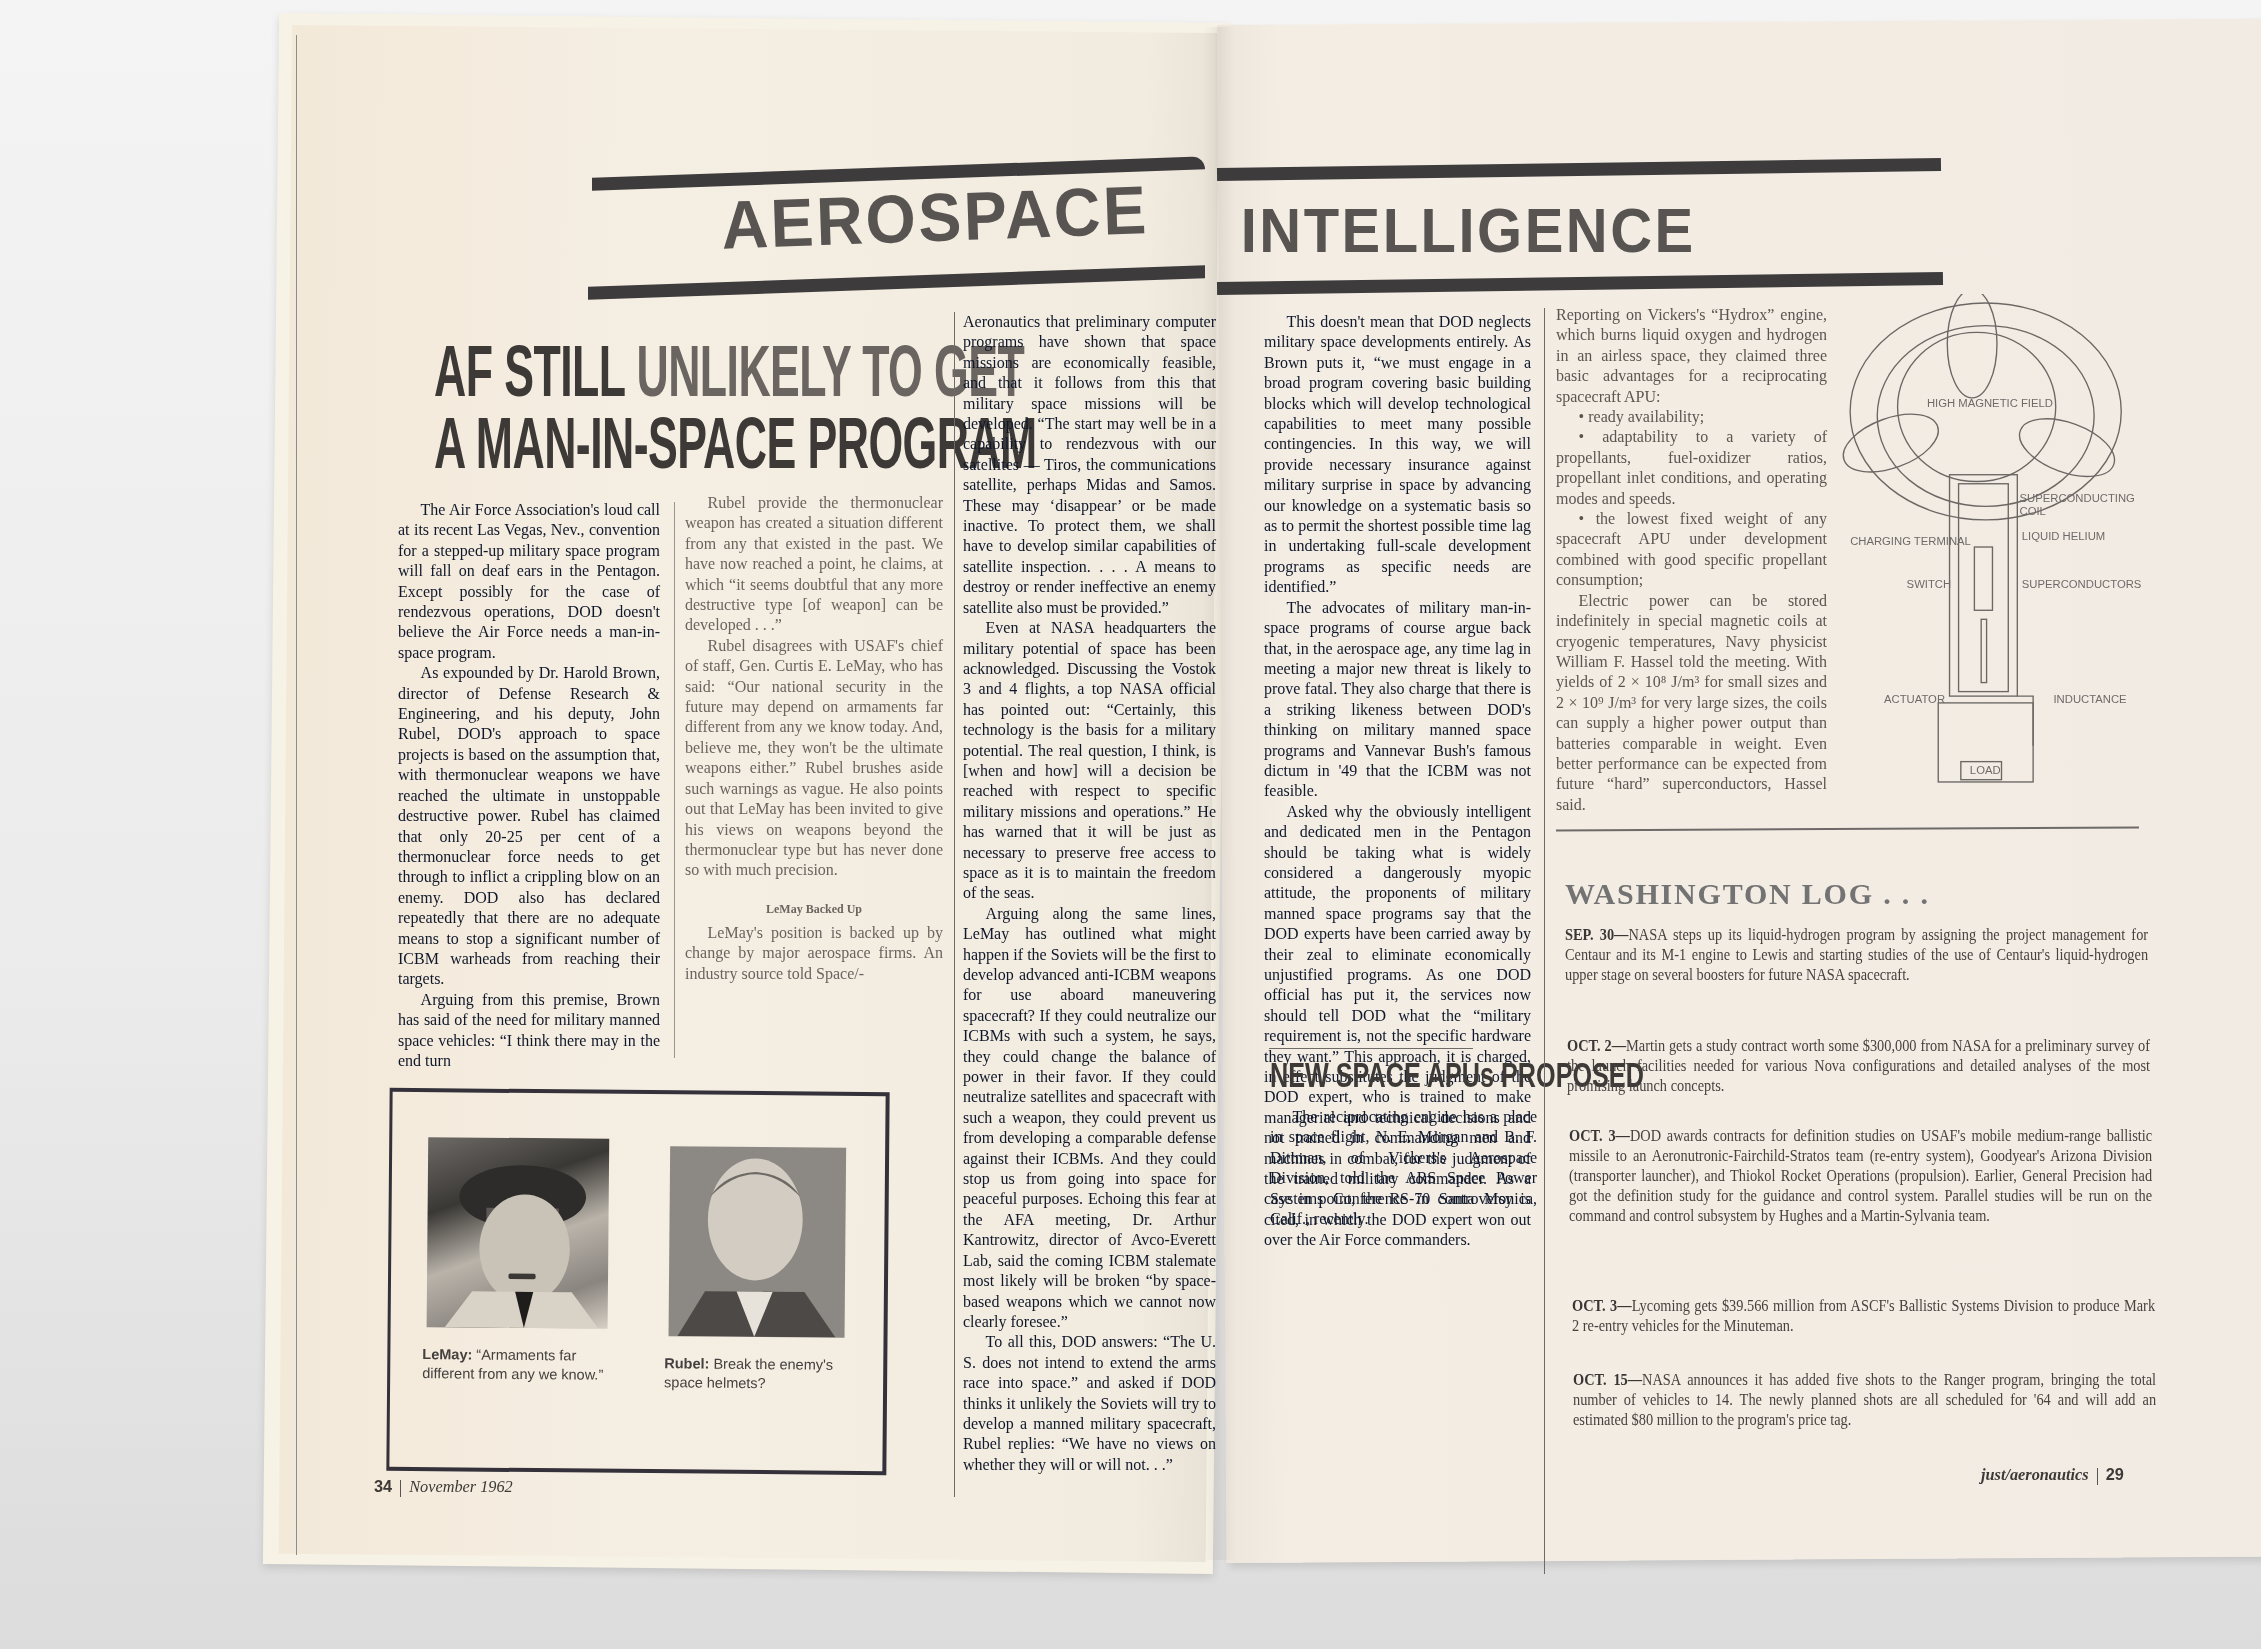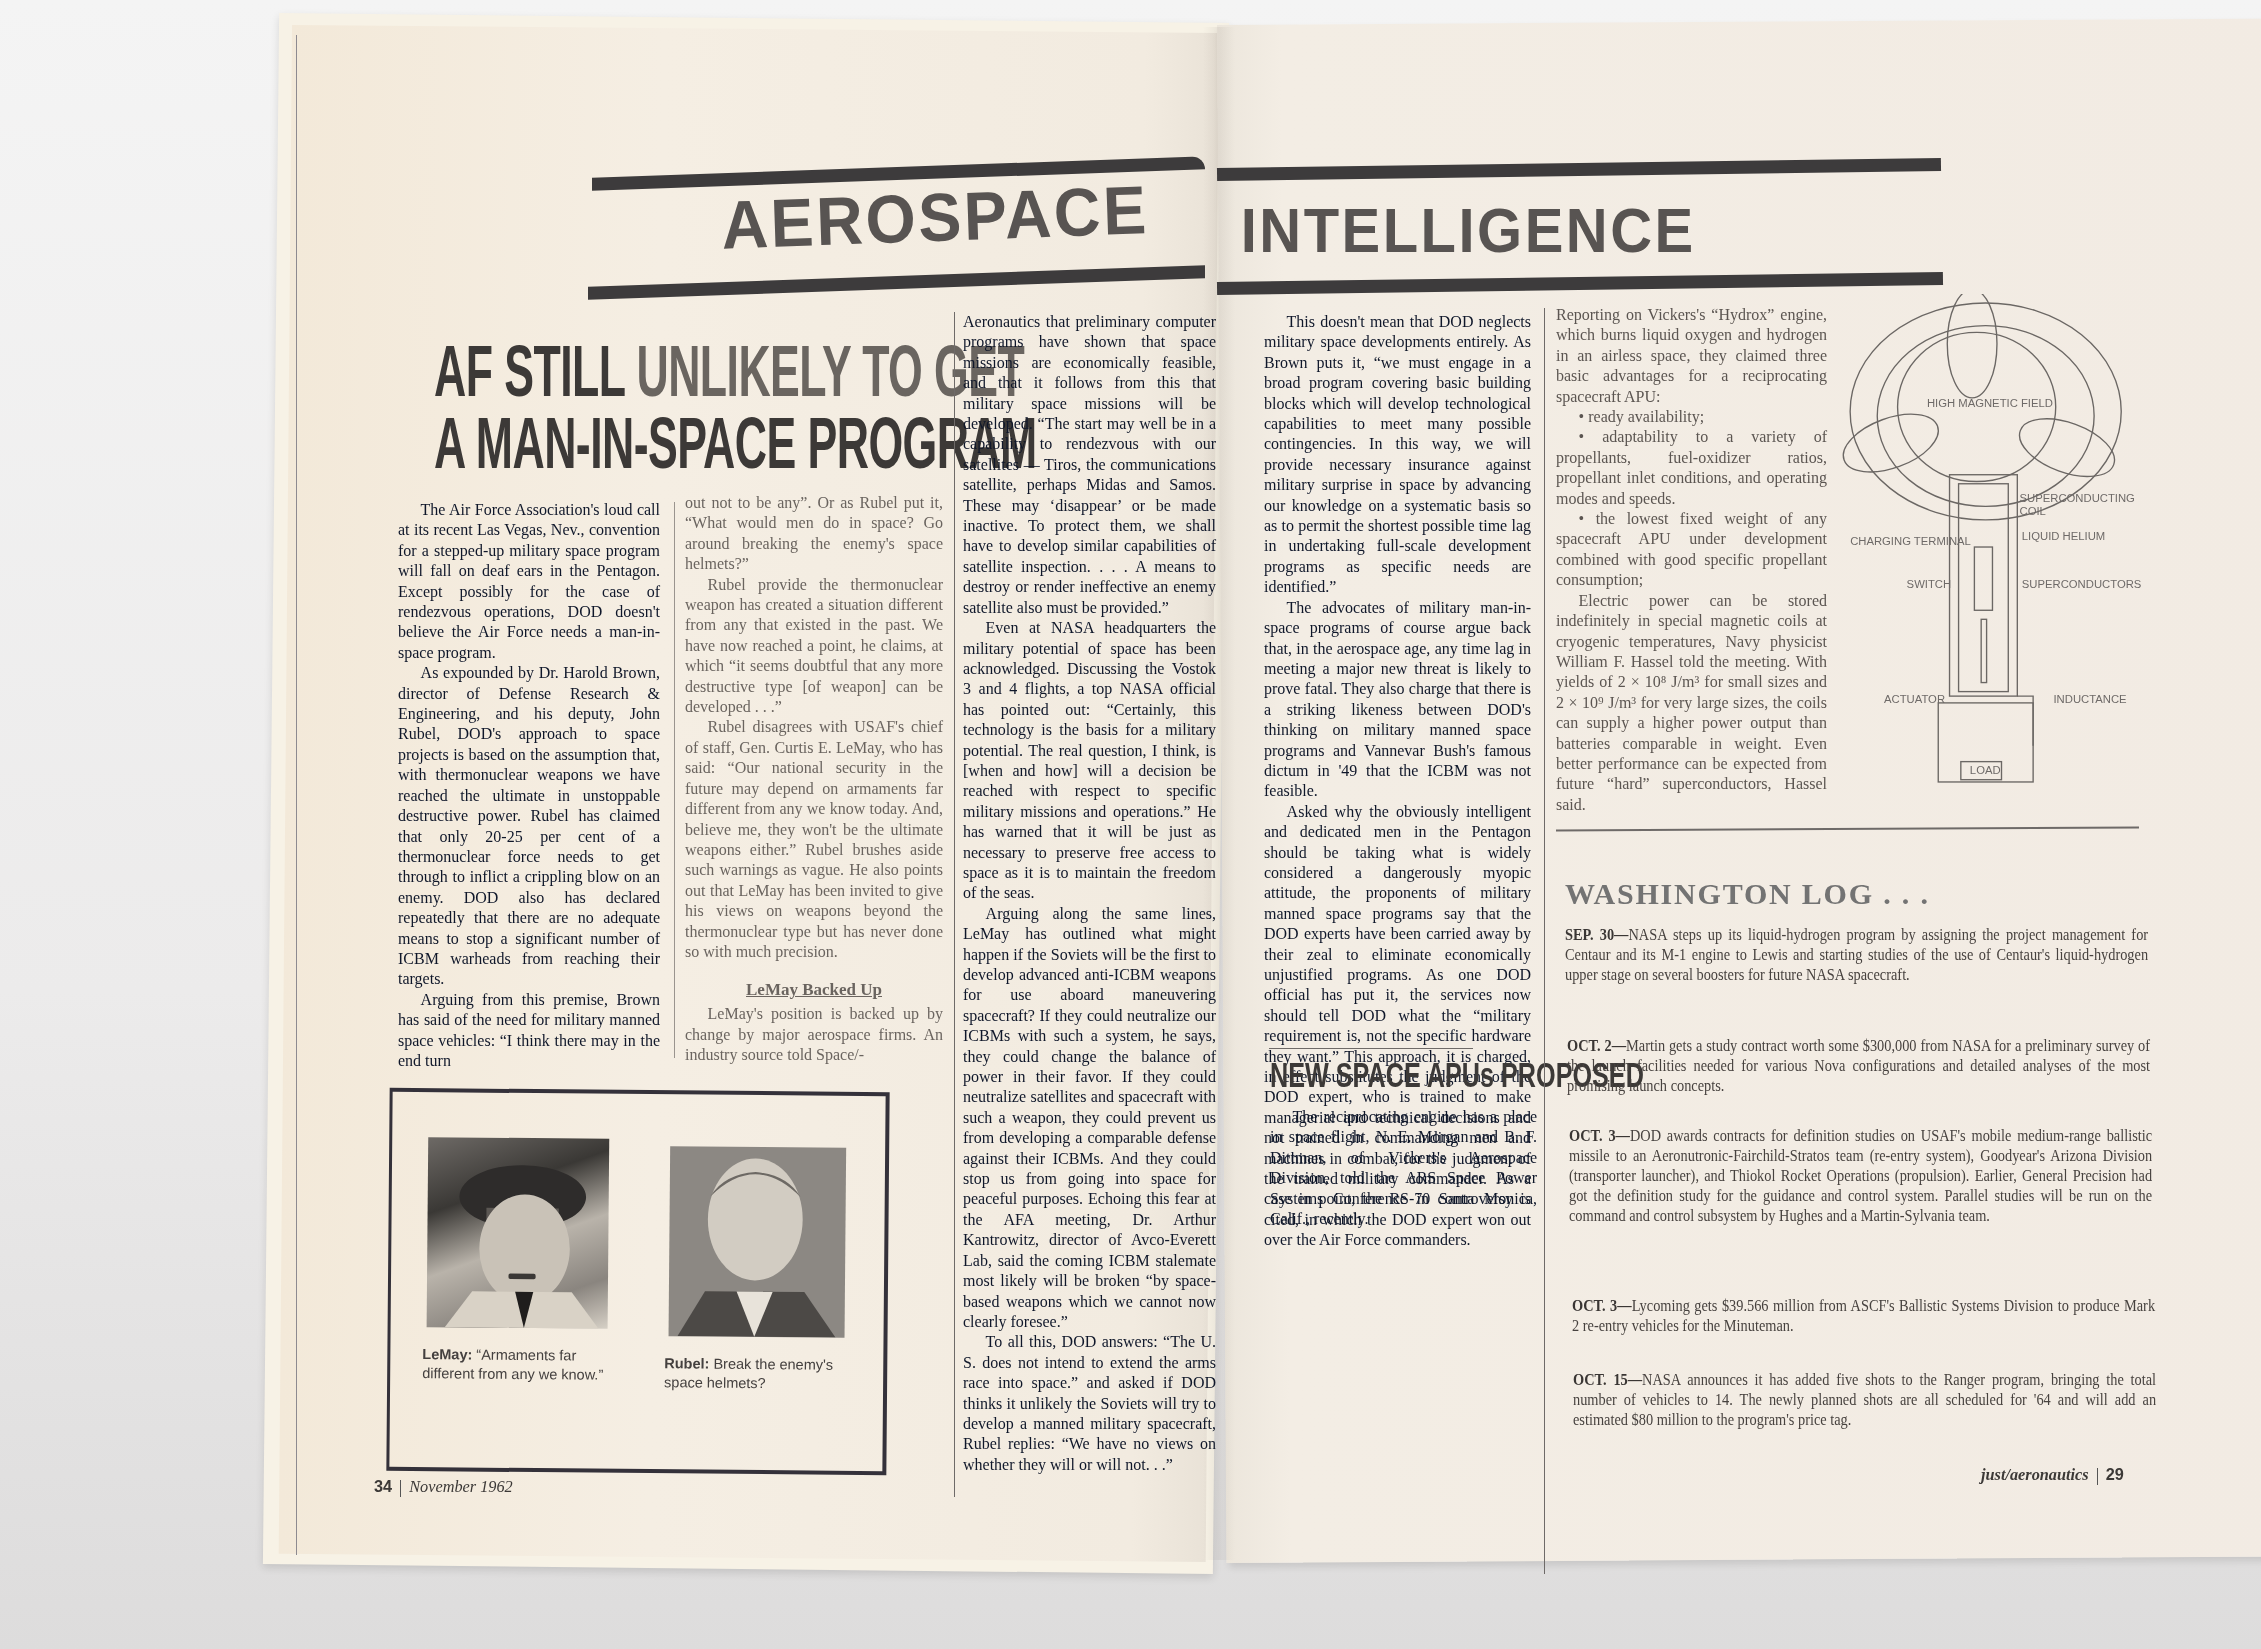--- a/index.html
+++ b/index.html
@@ -19,21 +19,21 @@
 
   
   .rule { position:absolute; background:#3d3b3c; height:12.7px; }
   .masthead-text { position:absolute; font-family:"Liberation Sans","DejaVu Sans",sans-serif; font-weight:700; color:#585452; letter-spacing:2.7px; line-height:1; }
 
   
   .headline { position:absolute; font-family:"Liberation Sans","DejaVu Sans",sans-serif; font-weight:700; color:#3c3937; transform:scaleX(0.62); transform-origin:left top; line-height:1; letter-spacing:-0.9px; white-space:nowrap; }
   .col { position:absolute; font-size:16px; line-height:20.4px; text-align:justify; color:#0f172a; hyphens:manual; }
   .col p { margin:0; text-indent:22.6px; }
   .col p.noindent { text-indent:0; }
-  .subhead { text-align:center; font-weight:700; margin:18px 0 3.6px 0; font-size:17px;text-decoration:underline; }
+  .subhead { text-align:center; font-weight:700; margin:18px 0 3.6px 0; font-size:12px; }
   .vrule { position:absolute; width:1.4px; background:#6e6a68; }
   .hrule { position:absolute; height:1.8px; background:#6e6a68; }
 
   
   .photo-box { position:absolute; left:388px; top:1090px; width:493px; height:375px; border:4.5px solid #34313a; border-left-width:3.6px; transform:rotate(0.5deg); }
   .photo { position:absolute; background:#807c78; overflow:hidden; }
   .caption { position:absolute; font-family:"Liberation Sans","DejaVu Sans",sans-serif; font-size:14.5px; line-height:19px; color:#44403f; }
   .caption b { font-weight:700; }
 
   .folio { position:absolute; font-size:16.3px; color:#3c3937; }
@@ -76,21 +76,20 @@
 <div class="headline" style="left:434px;top:407px;font-size:72px;">A MAN-IN-SPACE PROGRAM</div>
 
 <div class="col" style="left:398px;top:500px;width:262px;">
   <p>The Air Force Association's loud call at its recent Las Vegas, Nev., convention for a stepped-up military space program will fall on deaf ears in the Pentagon. Except possibly for the case of rendezvous operations, DOD doesn't believe the Air Force needs a man-in-space program.</p>
   <p>As expounded by Dr. Harold Brown, director of Defense Research &amp; Engineering, and his deputy, John Rubel, DOD's approach to space projects is based on the assumption that, with thermonuclear weapons we have reached the ultimate in unstoppable destructive power. Rubel has claimed that only 20-25 per cent of a thermonuclear force needs to get through to inflict a crippling blow on an enemy. DOD also has declared repeatedly that there are no adequate means to stop a significant number of ICBM warheads from reaching their targets.</p>
   <p>Arguing from this premise, Brown has said of the need for military manned space vehicles: “I think there may in the end turn</p>
 </div>
 <div class="vrule" style="left:674px;top:502px;height:556px;background:#9a948e;width:0.9px;"></div>
 
 <div class="col" style="left:685px;top:493px;width:258px;color:#6a645f;">
-  <p class="noindent">out not to be any”. Or as Rubel put it, “What would men do in space? Go around breaking the enemy's space helmets?”</p>
   <p>Rubel provide the thermonuclear weapon has created a situation different from any that existed in the past. We have now reached a point, he claims, at which “it seems doubtful that any more destructive type [of weapon] can be developed . . .”</p>
   <p>Rubel disagrees with USAF's chief of staff, Gen. Curtis E. LeMay, who has said: “Our national security in the future may depend on armaments far different from any we know today. And, believe me, they won't be the ultimate weapons either.” Rubel brushes aside such warnings as vague. He also points out that LeMay has been invited to give his views on weapons beyond the thermonuclear type but has never done so with much precision.</p>
   <div class="subhead">LeMay Backed Up</div>
   <p>LeMay's position is backed up by change by major aerospace firms. An industry source told Space/-</p>
 </div>
 <div class="vrule" style="left:954px;top:312px;height:1185px;"></div>
 
 <div class="col" style="left:963px;top:312px;width:253px;">
   <p class="noindent">Aeronautics that preliminary computer programs have shown that space missions are economically feasible, and that it follows from this that military space missions will be developed. “The start may well be in a capability to rendezvous with our satellites — Tiros, the communications satellite, perhaps Midas and Samos. These may ‘disappear’ or be made inactive. To protect them, we shall have to develop similar capabilities of satellite inspection. . . . A means to destroy or render ineffective an enemy satellite also must be provided.”</p>
   <p>Even at NASA headquarters the military potential of space has been acknowledged. Discussing the Vostok 3 and 4 flights, a top NASA official has pointed out: “Certainly, this technology is the basis for a military potential. The real question, I think, is [when and how] will a decision be reached with respect to specific military missions and operations.” He has warned that it will be just as necessary to preserve free access to space as it is to maintain the freedom of the seas.</p>

